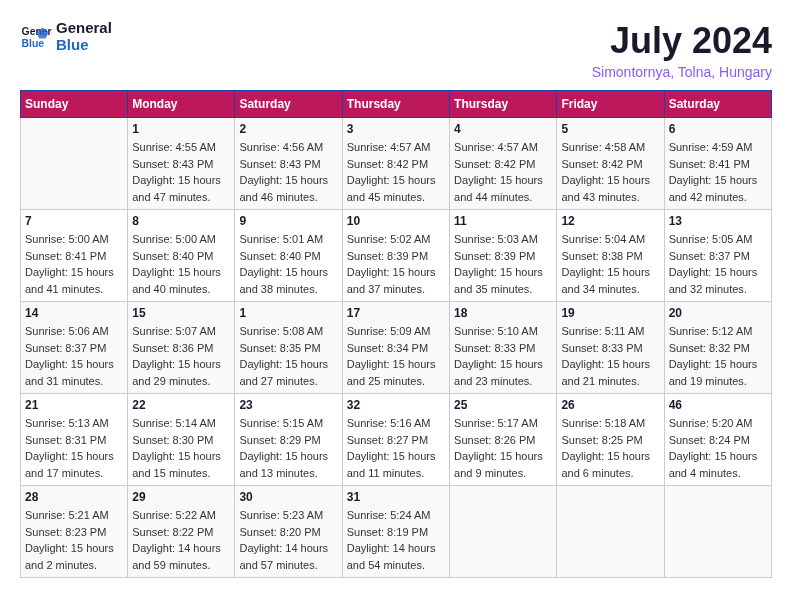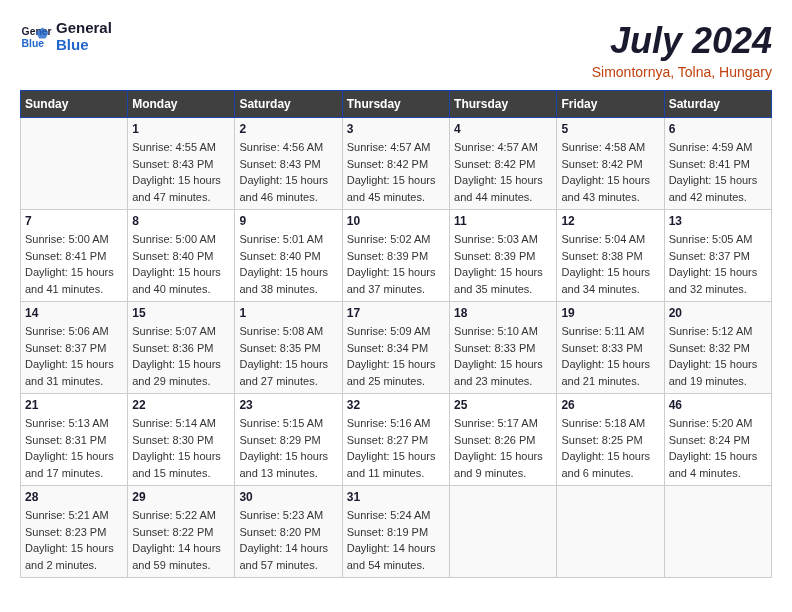--- a/index.html
+++ b/index.html
@@ -25,34 +25,33 @@
       width: 32px;
       height: 32px;
     }
     .title-block {
       text-align: right;
     }
     .month-year {
       font-size: 36px;
       font-weight: bold;
       color: #1a1a2e;
-      font-style: italic;
     }
     .location {
       font-size: 14px;
-      color: #c2410c;
+      color: #8b5cf6;
       margin-top: 2px;
     }
     table {
       width: 100%;
       border-collapse: collapse;
       font-size: 11px;
     }
     thead tr th {
-      background-color: #404040;
+      background-color: #be185d;
       color: #fff;
       padding: 6px 4px;
       text-align: left;
       font-size: 12px;
       font-weight: bold;
       border: 1px solid #1a44aa;
     }
     tbody tr td {
       border: 1px solid #ccc;
       padding: 4px;

